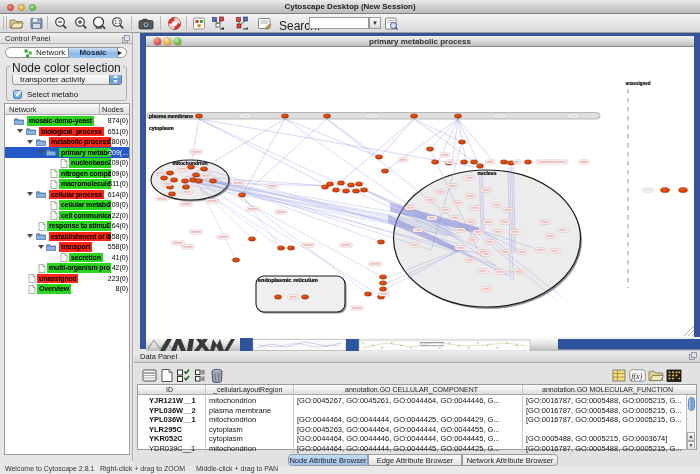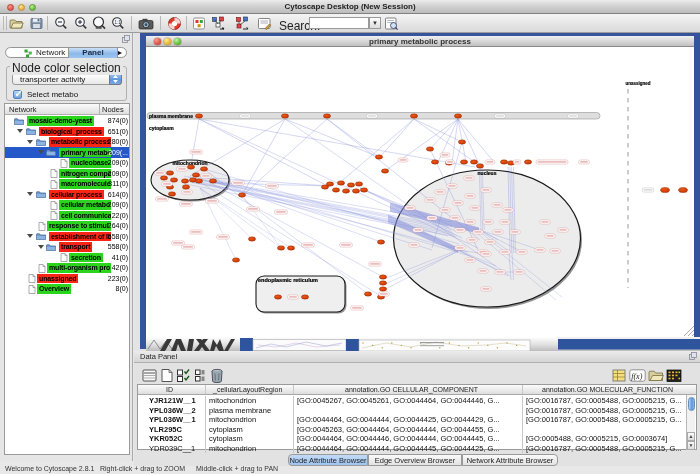--- a/index.html
+++ b/index.html
@@ -182,34 +182,35 @@
       <div class="tsep" style="left:6px"></div>
       <div class="tsep" style="left:47px"></div>
       <div class="tsep" style="left:131px"></div>
       <div class="tsep" style="left:160px"></div>
       <div class="tsep" style="left:186px"></div>
     <div id="searchlbl">Search:</div>
     <div id="searchbox"></div>
     <div id="searcharrow">▼</div>
   </div>
   <div id="cpanel" class="abs">
+    <div id="cpanel-hdr">Control Panel</div>
     <svg id="cp-float" width="8" height="8" viewBox="0 0 8 8">
         <rect x="0.5" y="2.5" width="5" height="5" fill="none" stroke="#889" stroke-width="0.8"></rect>
         <rect x="2.5" y="0.5" width="5" height="5" fill="#dde4ec" stroke="#889" stroke-width="0.8"></rect>
       </svg>
     <div id="cp-tabs">
       <svg style="position:absolute;left:18px;top:1px" width="9" height="9" viewBox="0 0 9 9">
           <rect x="0.5" y="0.5" width="3" height="3" fill="#3a3"></rect>
           <rect x="5" y="2.5" width="3" height="3" fill="#6c6"></rect>
           <rect x="2" y="5.5" width="3" height="3" fill="#3a3"></rect>
           <line x1="2" y1="2" x2="6.5" y2="4" stroke="#383" stroke-width="0.6"></line>
           <line x1="6.5" y1="4" x2="3.5" y2="7" stroke="#383" stroke-width="0.6"></line>
         </svg>
       <span id="cp-tab-net">Network</span>
-      <div id="cp-tab-mosaic">Panel</div>
+      <div id="cp-tab-mosaic">Mosaic</div>
       <div id="cp-tab-arrow"></div>
     </div>
     <div id="grplbl">Node color selection</div>
     <div id="grpbox"></div>
     <div id="combo">transporter activity<div id="combo-btn">
           <svg width="11" height="10" viewBox="0 0 11 10" style="position:absolute;left:0;top:0">
             <path d="M5.5 1 L8 4 L3 4 Z" fill="#fff"></path>
             <path d="M5.5 9 L8 6 L3 6 Z" fill="#fff"></path>
           </svg>
         </div></div>
@@ -876,21 +877,21 @@
           <div class="vsep" style="left:384px;"></div>
         </div>
       <div id="dp-scroll">
         <div id="dp-thumb"></div>
         <div class="dp-sbtn" style="bottom:9.5px;">▲</div>
         <div class="dp-sbtn" style="bottom:0px;">▼</div>
       </div>
     </div>
     <div id="dp-tabs">
 <div class="dtab" style="left:0px;width:80px;background:linear-gradient(#c3daf5,#9ec4ef);border-radius:4px 0 0 4px;">Node Attribute Browser</div>
-        <div class="dtab" style="left:80px;width:94px;">Edge Overview Browser</div>
+        <div class="dtab" style="left:80px;width:94px;">Edge Attribute Browser</div>
         <div class="dtab" style="left:174px;width:96px;border-radius:0 4px 4px 0;">Network Attribute Browser</div>
     </div>
   </div>
   <div id="statusbar" class="abs">
     <span style="left:5px;">Welcome to Cytoscape 2.8.1</span>
     <span style="left:100px;">Right-click + drag to ZOOM</span>
     <span style="left:196px;">Middle-click + drag to PAN</span>
   </div>
 </div>
 

